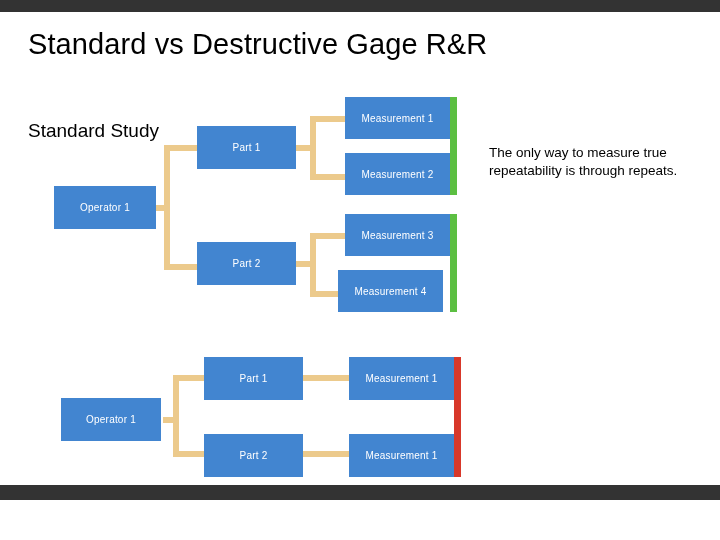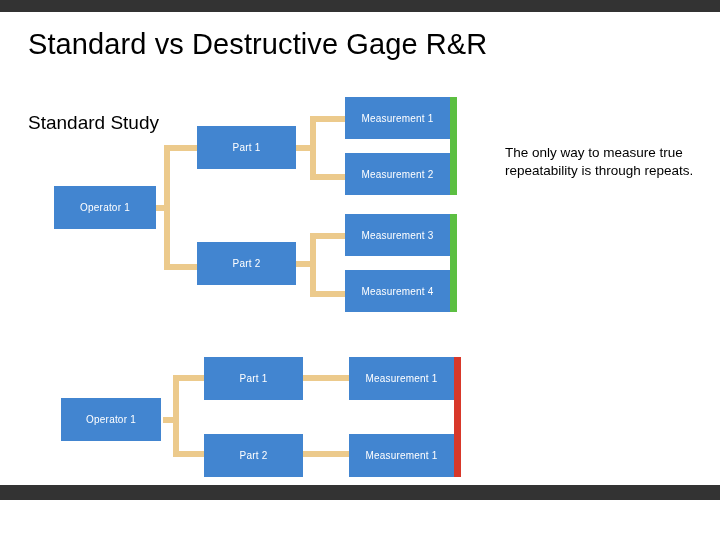--- a/index.html
+++ b/index.html
@@ -37,21 +37,21 @@
     color: #000000;
     letter-spacing: 0.1px;
     white-space: nowrap;
   }
   .section-label {
     position: absolute;
     font-size: 19px;
     color: #000000;
     white-space: nowrap;
   }
-  #label-standard { left: 28px; top: 112px; }
+  #label-standard { left: 28px; top: 120px; }
   #label-destructive { left: 28px; top: 315px; }
 
   
   .node {
     position: absolute;
     background: #4285d0;
     color: #ffffff;
     font-size: 10px;
     display: flex;
     align-items: center;
@@ -72,21 +72,20 @@
   }
   .group-green { background: #5cbf42; }
   .group-red   { background: #d8382a; }
 
   
   .callout {
     position: absolute;
     font-size: 13.5px;
     color: #000000;
     line-height: 1.32;
-    margin-left: 16px;
   }
   #callout-standard { left: 489px; top: 144px; width: 215px; }
   #callout-destructive { left: 494px; top: 404px; width: 215px; white-space: nowrap; }
 
   
   .copyright {
     position: absolute;
     left: 9px; top: 523px;
     font-size: 5px;
     color: #cfcfcf;
@@ -152,21 +151,21 @@
     <div class="node" style="left:197px; top:126px; width:99px; height:43px;">Part 1</div>
 
     <div class="node" style="left:197px; top:242px; width:99px; height:43px;">Part 2</div>
 
     <div class="node" style="left:345px; top:97px; width:105px; height:42px;">Measurement 1</div>
 
     <div class="node" style="left:345px; top:153px; width:105px; height:42px;">Measurement 2</div>
 
     <div class="node" style="left:345px; top:214px; width:105px; height:42px;">Measurement 3</div>
 
-    <div class="node" style="left:345px; top:270px; width:105px; height:42px;">Measurement 4</div>
+    <div class="node" style="left:338px; top:270px; width:105px; height:42px;">Measurement 4</div>
 
     <div class="group-bar group-green" style="left:450px; top:97px; height:98px;"></div>
     <div class="group-bar group-green" style="left:450px; top:214px; height:98px;"></div>
   </div>
 
   <div class="callout" id="callout-standard">The only way to measure true repeatability is through repeats.</div>
 
 
   <div>
 

